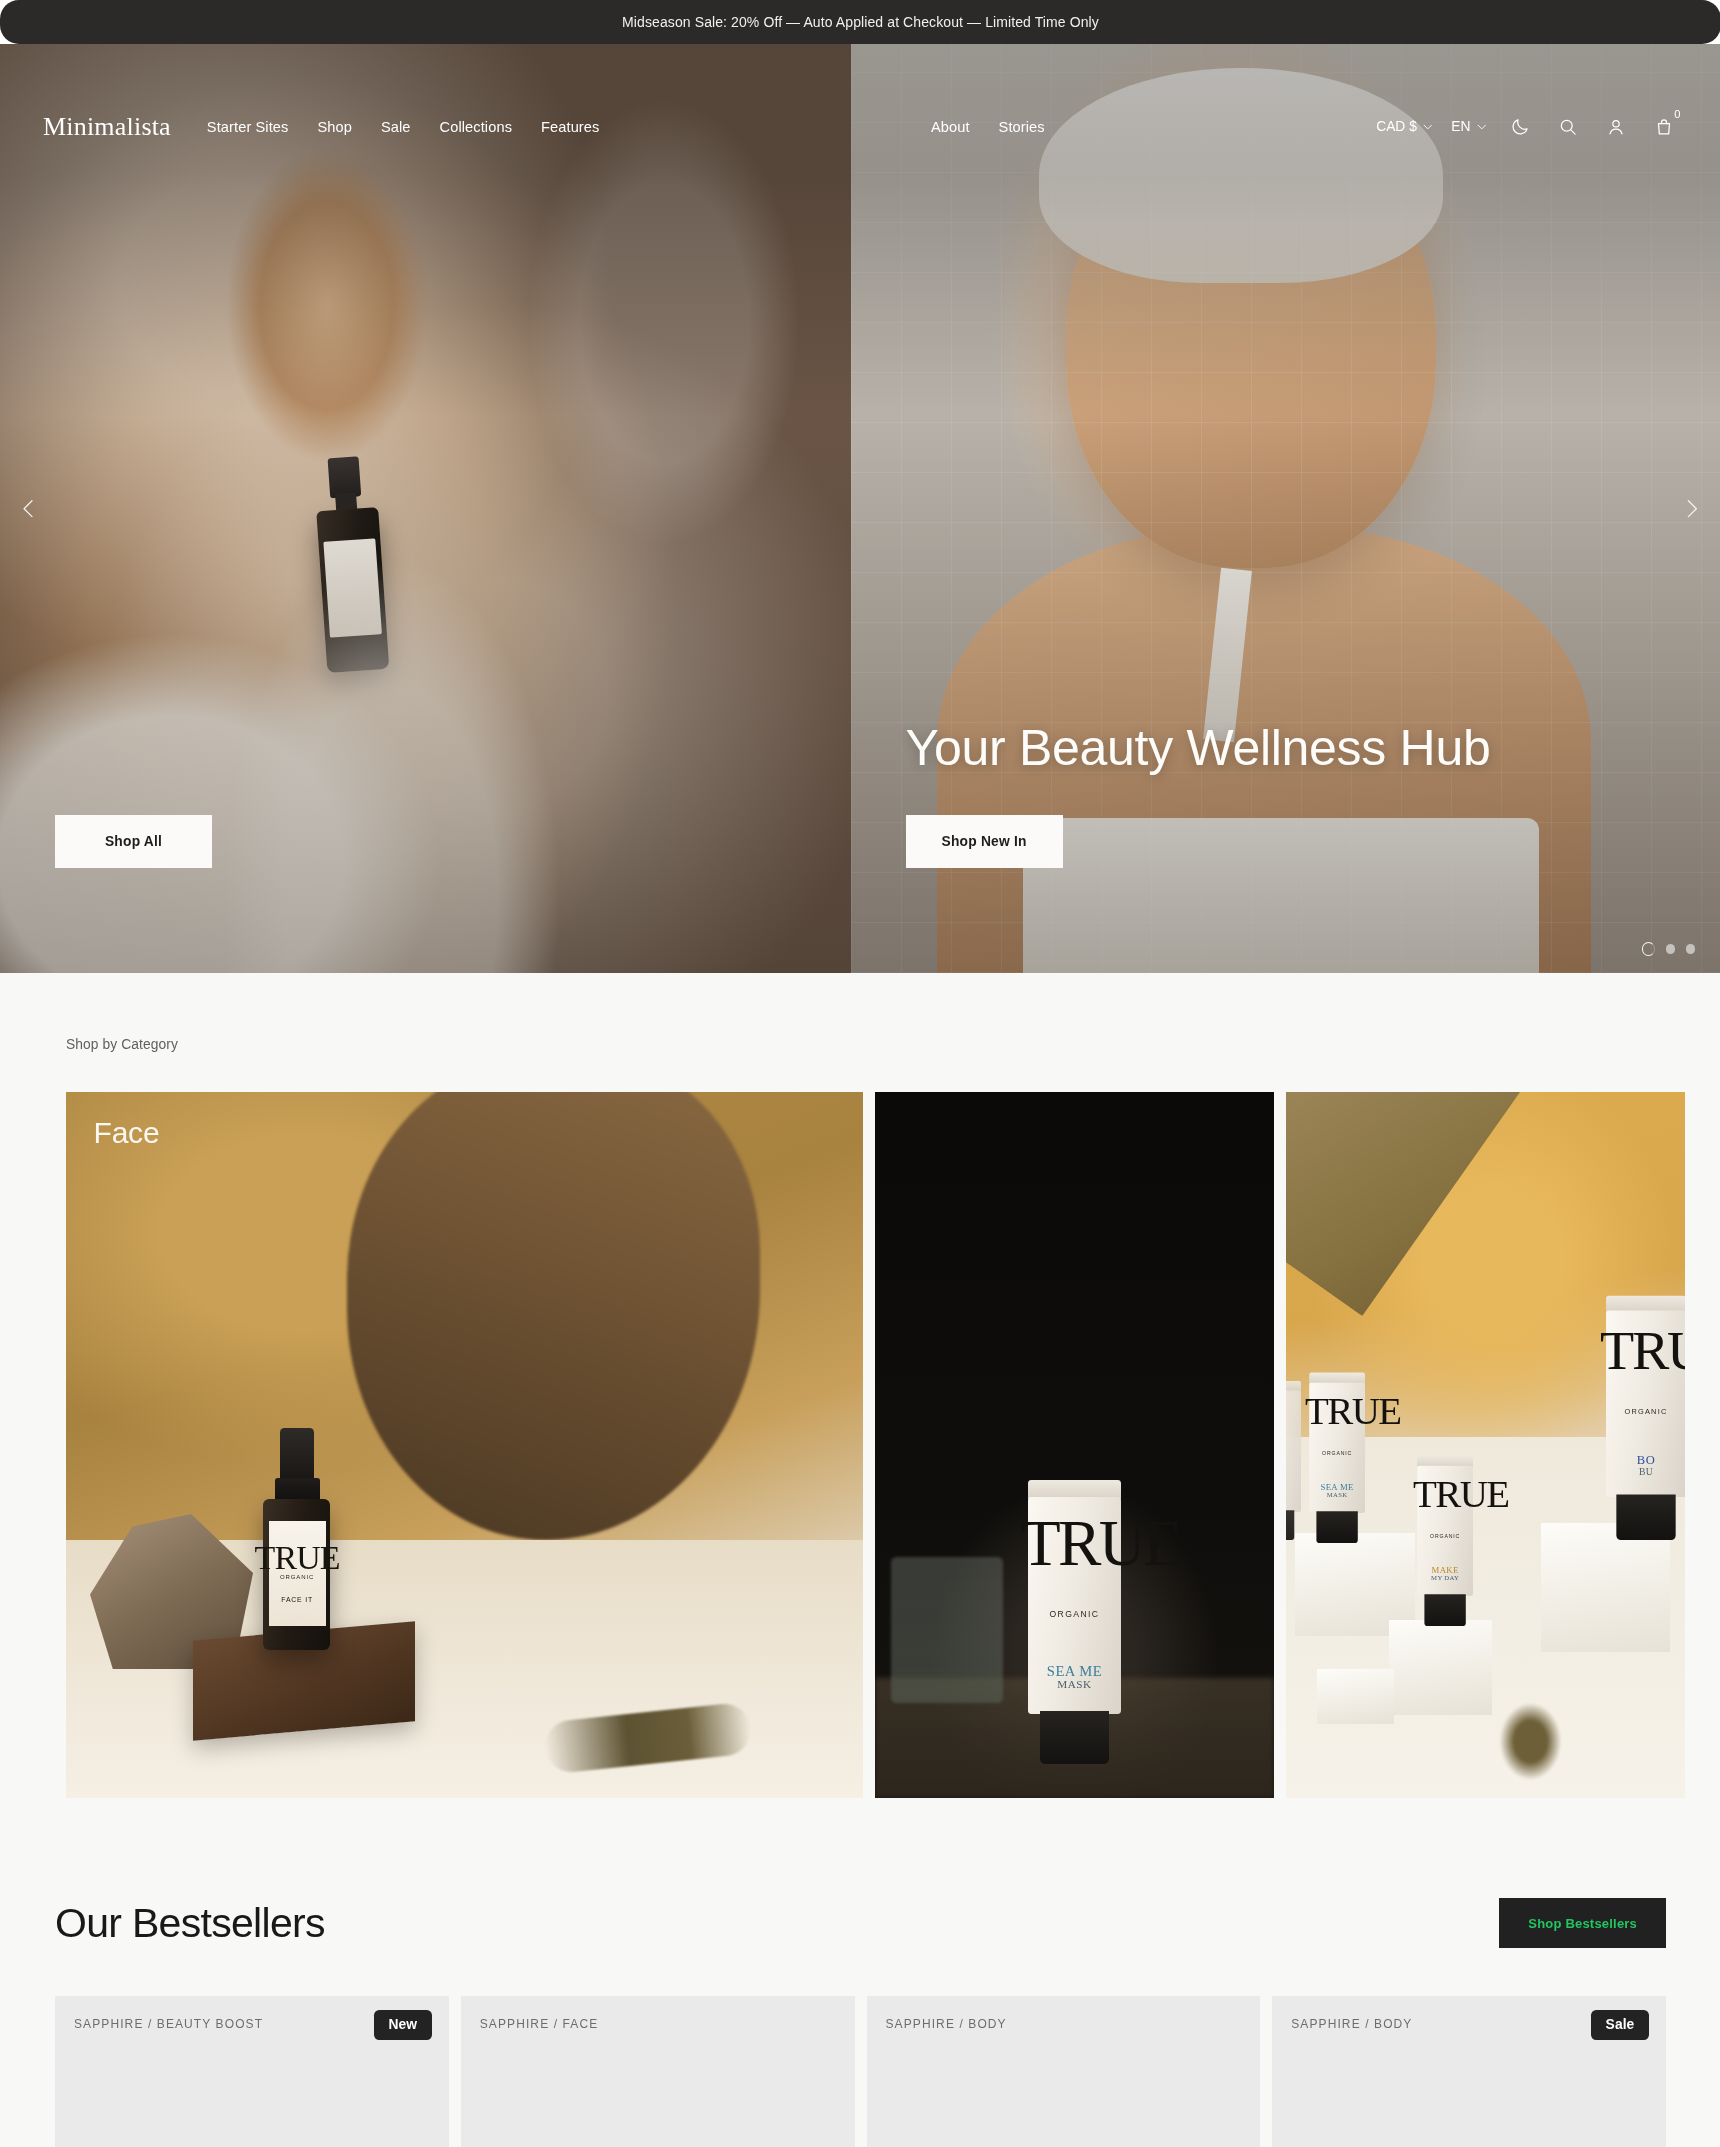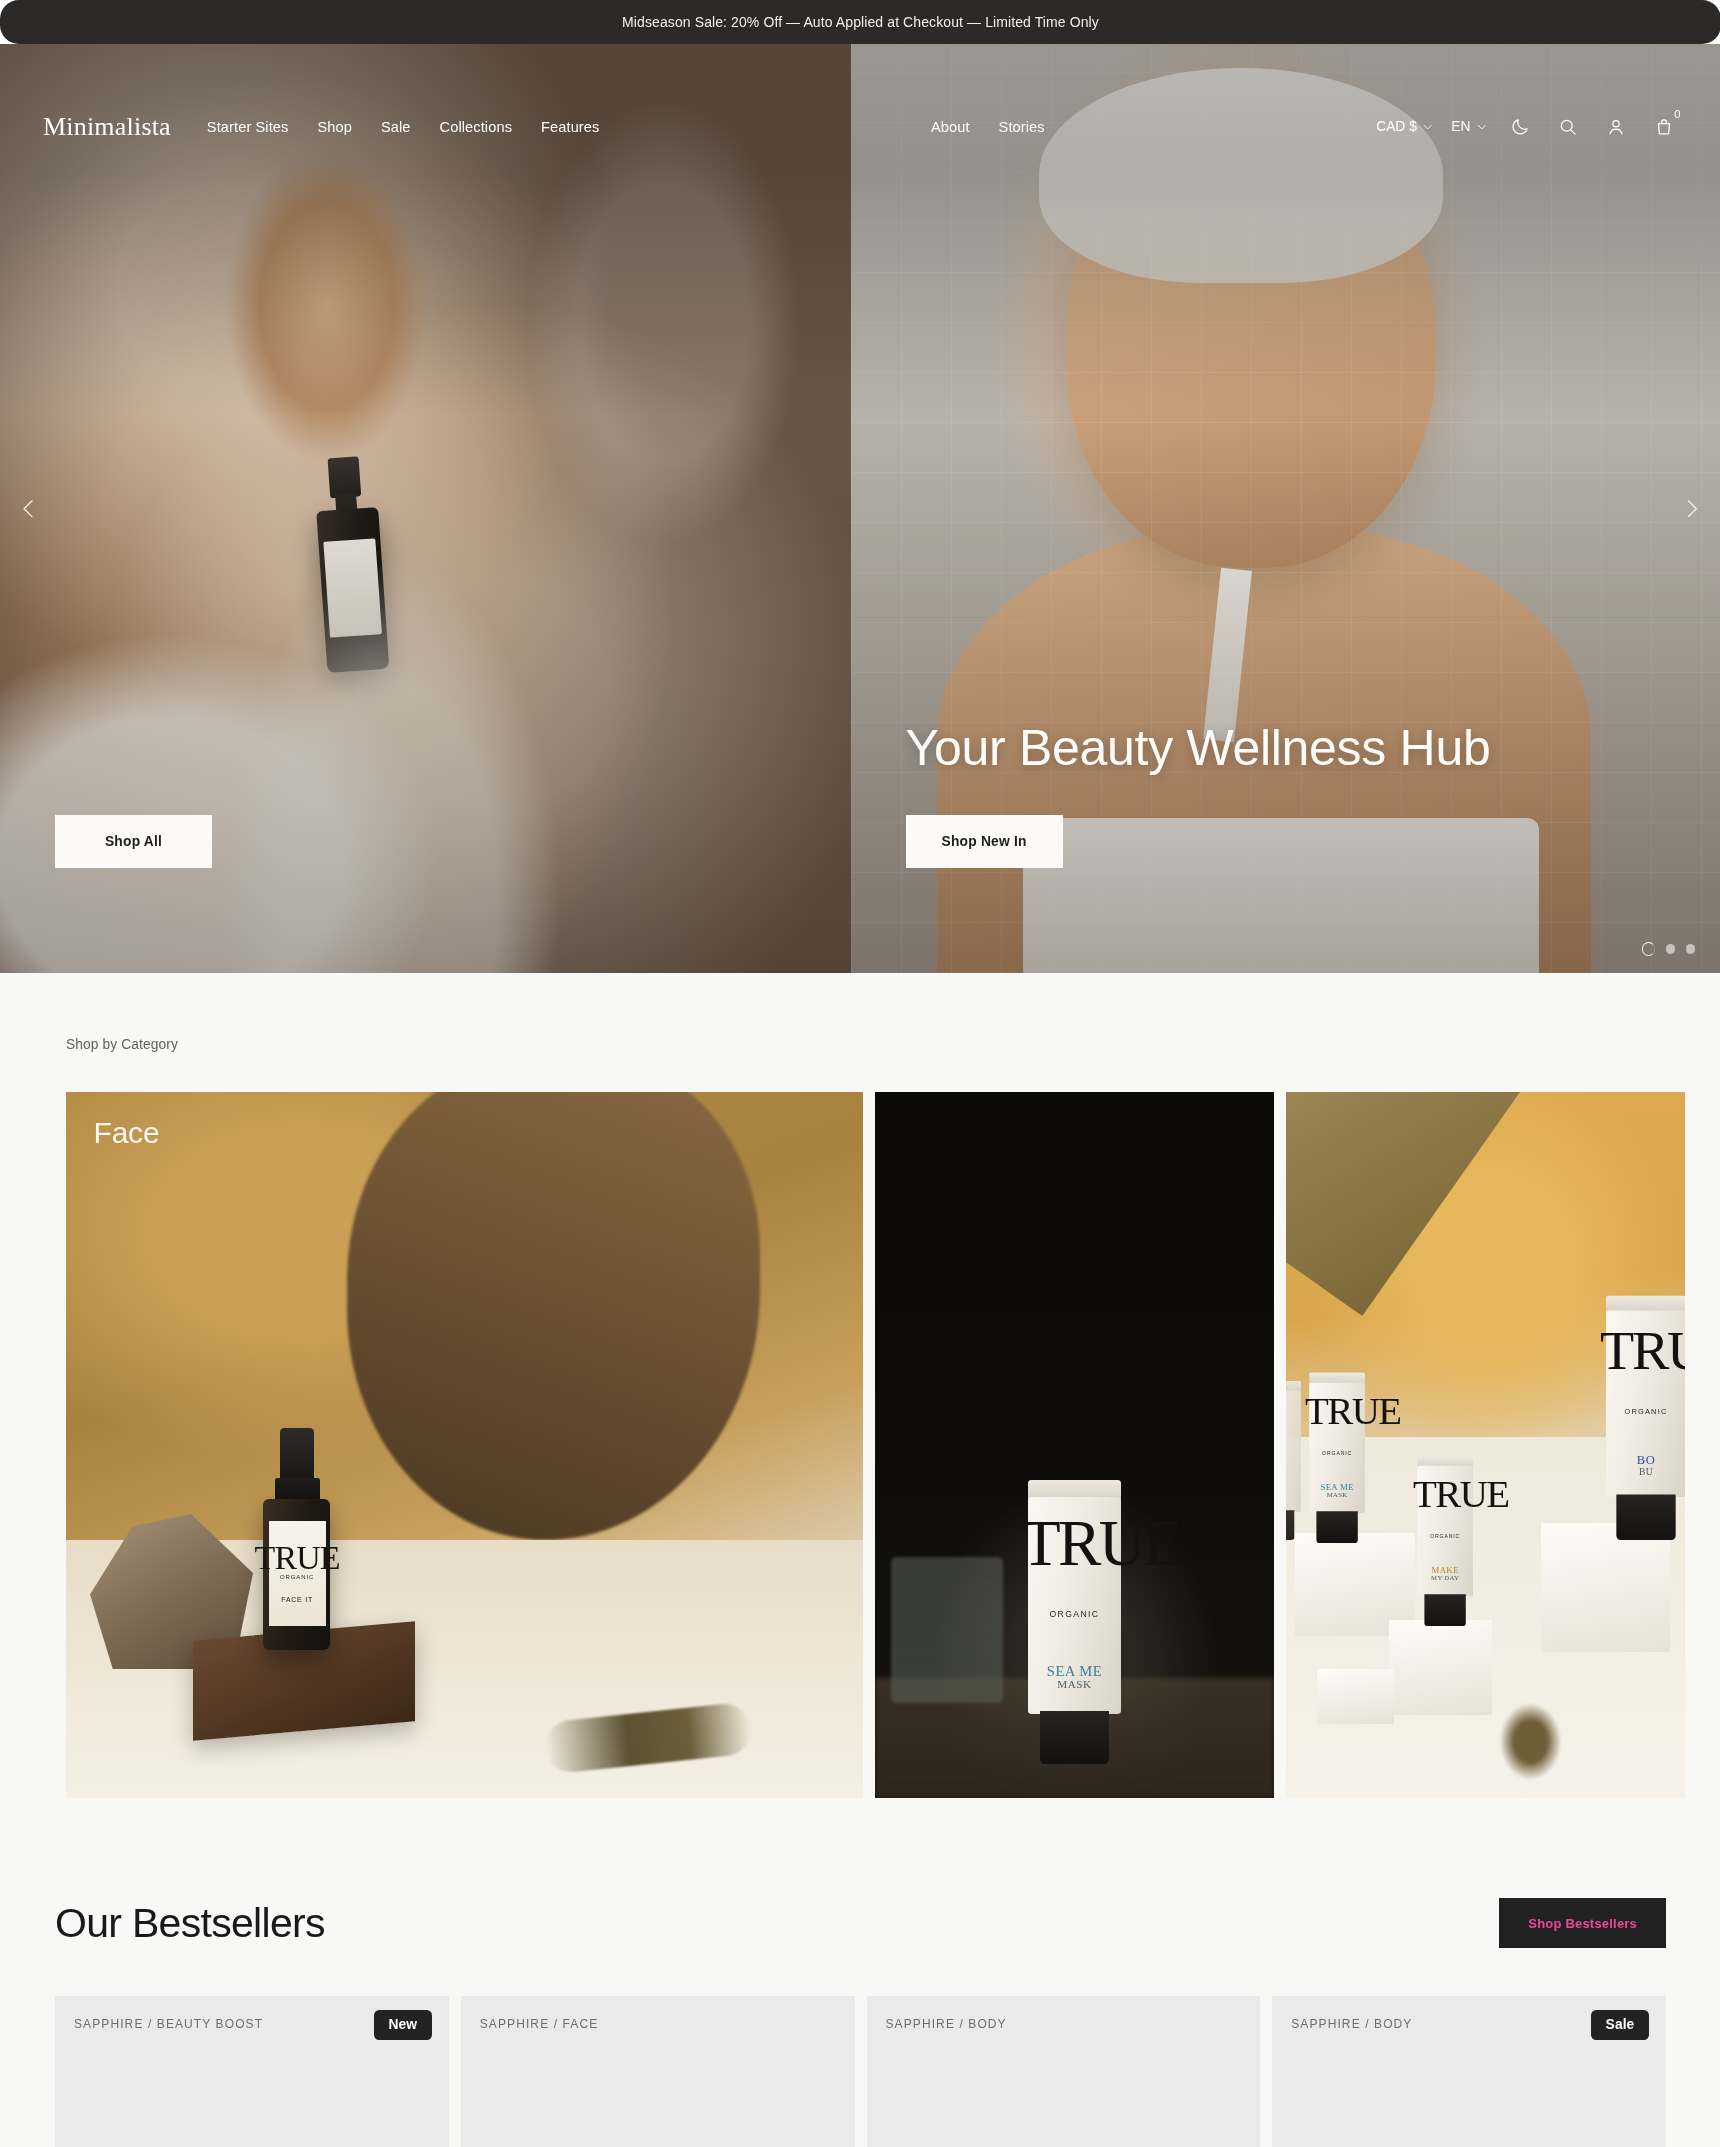--- a/index.html
+++ b/index.html
@@ -348,21 +348,21 @@
     position:absolute; right:103px; bottom:5.2px; width:103px; height:103px;
     background:radial-gradient(ellipse 40% 50% at 50% 50%, #6d5f37 0 40%, rgba(109,95,55,0) 75%);
     filter:blur(0.9px);
   }
 
   
   .bestsellers{ background:#f8f8f7; padding:48px 55px 0; }
   .bs-head{ display:flex; align-items:center; justify-content:space-between; margin-bottom:48px; }
   .bs-title{ font-size:41px; font-weight:400; letter-spacing:-0.7px; color:#19191a; }
   .bs-btn{
-    background:#212121; color:#ec4899; border:0; cursor:pointer;
+    background:#212121; color:#22c55e; border:0; cursor:pointer;
     height:50px; padding:16px 29px; font-size:13px; font-weight:700; letter-spacing:0.2px;
   }
   .bs-grid{ display:flex; gap:12px; }
   .pcard{
     position:relative; flex:1 1 0; height:224px;
     background:#ebeaea; overflow:hidden; cursor:pointer;
   }
   .pcard-meta{
     position:absolute; left:19px; top:20.6px; z-index:3;
     font-size:12px; letter-spacing:1.1px; color:#6d6d6d;

